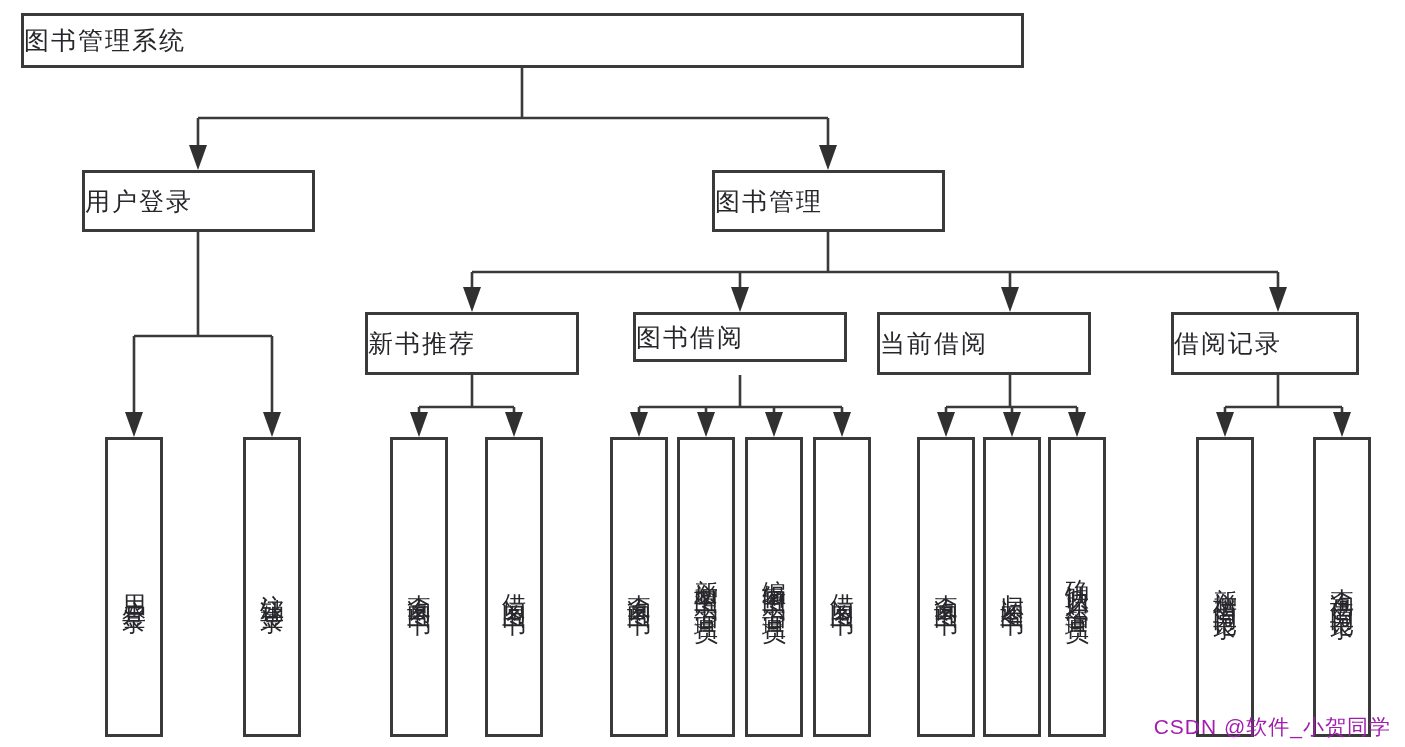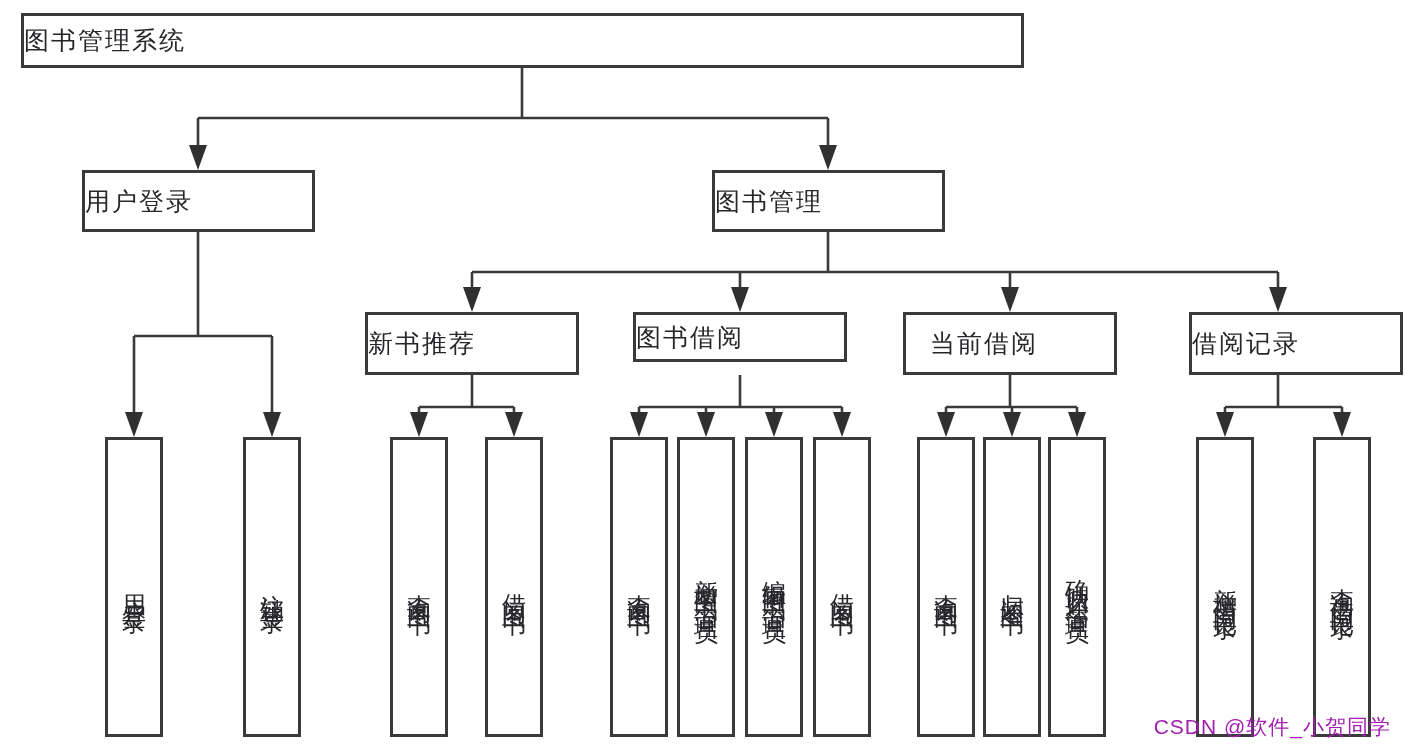--- a/index.html
+++ b/index.html
@@ -116,24 +116,24 @@
   <div class="hbox" style="left:712px; top:170px; width:233px; height:62px;">
     <span>图书管理</span>
   </div>
 
   <div class="hbox" style="left:365px; top:312px; width:214px; height:63px;font-family:Liberation Serif, serif;">
     <span>新书推荐</span>
   </div>
   <div class="hbox" style="left:633px; top:312px; width:214px; height:50px;">
     <span>图书借阅</span>
   </div>
-  <div class="hbox" style="left:903px; top:312px; width:214px; height:63px;padding-left:24px;">
+  <div class="hbox" style="left:877px; top:312px; width:214px; height:63px;">
     <span>当前借阅</span>
   </div>
-  <div class="hbox" style="left:1171px; top:312px; width:214px; height:63px;margin-left:18px;">
+  <div class="hbox" style="left:1171px; top:312px; width:188px; height:63px;">
     <span>借阅记录</span>
   </div>
 
   <div class="vbox" style="left:105px;">
     <span class="vlabel">用户登录</span>
   </div>
   <div class="vbox" style="left:243px;">
     <span class="vlabel">注销登录</span>
   </div>
 

